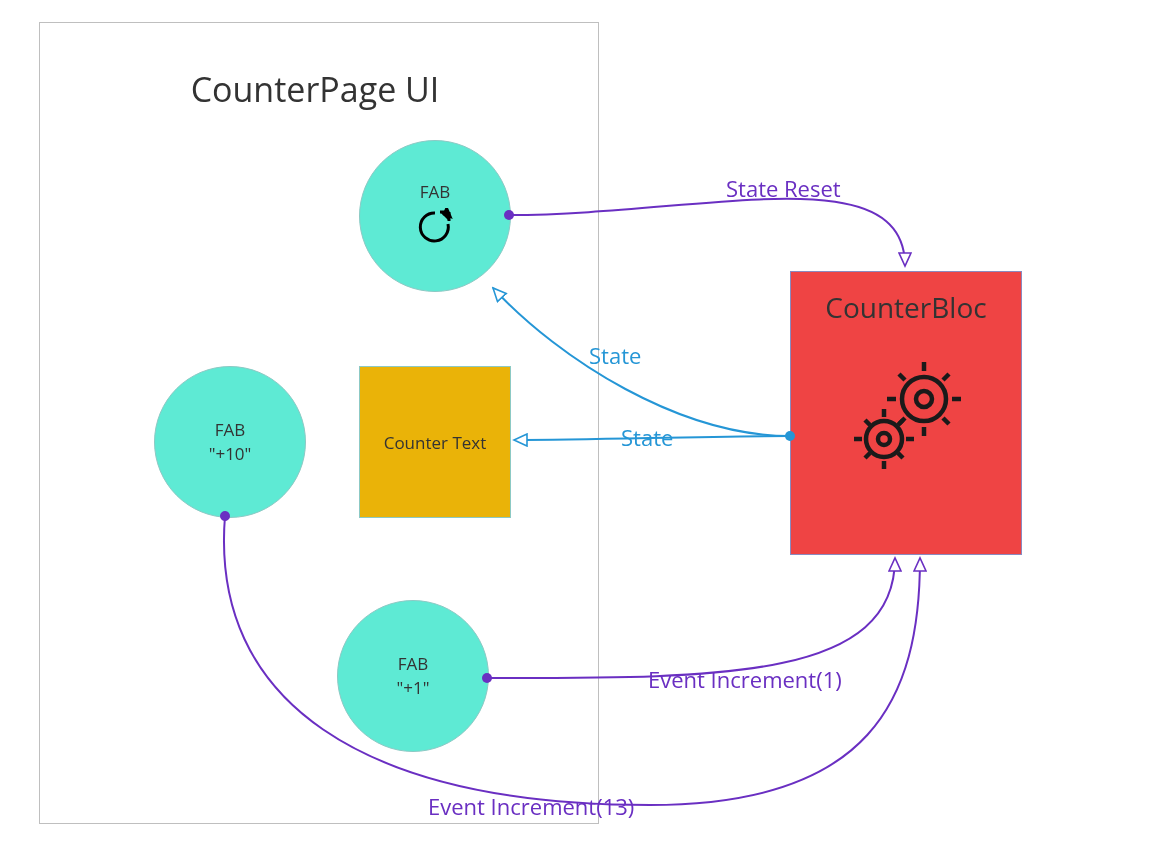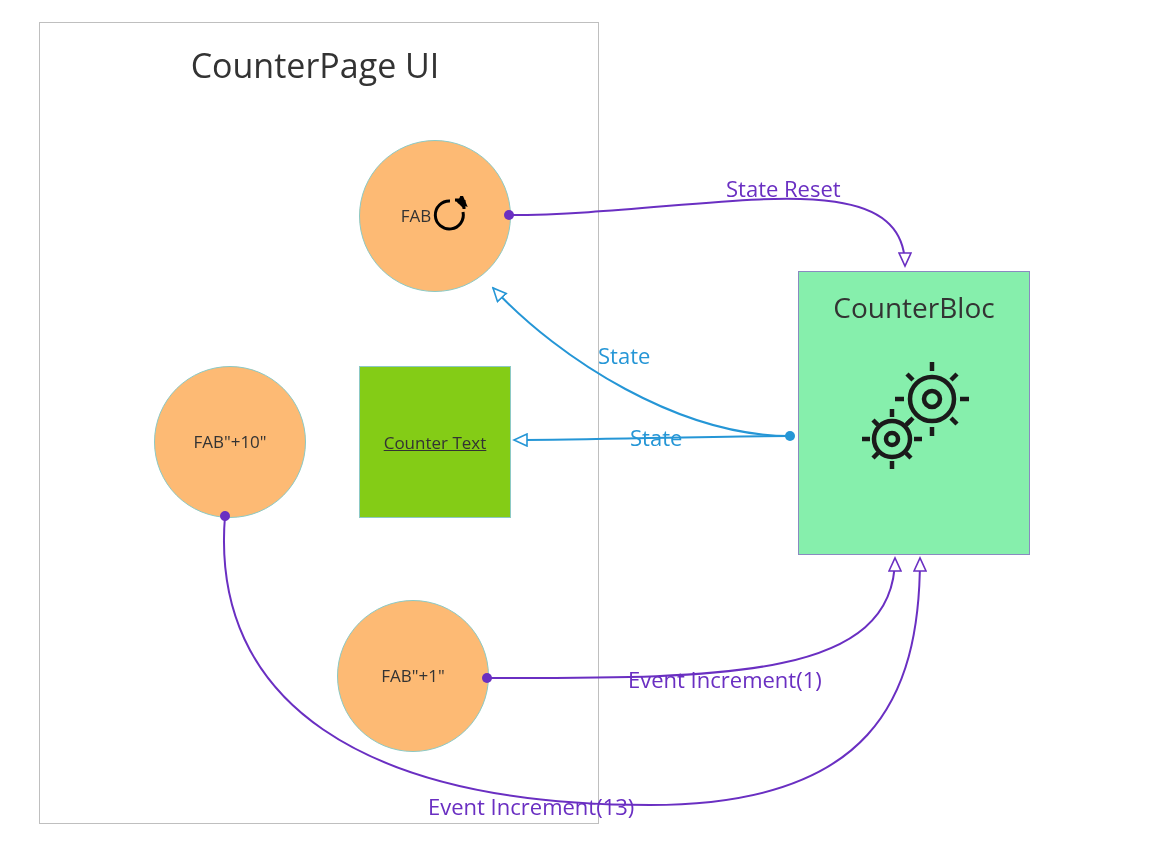--- a/index.html
+++ b/index.html
@@ -15,67 +15,66 @@
   .container-box {
     position: absolute;
     border: 1px solid #bfbfbf;
     background: transparent;
   }
   .title-text {
     position: absolute;
     font-size: 34px;
     color: #333;
     text-align: center;
+    margin-top: 24px;
   }
   .bloc-box {
     position: absolute;
-    background: #86efac;
+    background: #ef4444;
     border: 1px solid #8a8ac0;
-    margin-left: 8px;
   }
   .bloc-title {
     position: absolute;
     font-size: 28px;
     color: #333;
     text-align: center;
     width: 100%;
   }
   .circle-node {
     position: absolute;
     border-radius: 50%;
-    background: #fdba74;
+    background: #5eead4;
     border: 1px solid #8cc9c4;
     display: flex;
-    flex-direction: row;
+    flex-direction: column;
     align-items: center;
     justify-content: center;
     font-size: 17px;
     color: #333;
     text-align: center;
     line-height: 1.4;
   }
   .square-node {
     position: absolute;
-    background: #84cc16;
+    background: #eab308;
     border: 1px solid #8cc9c4;
     display: flex;
     align-items: center;
     justify-content: center;
     font-size: 17px;
     color: #333;
     text-align: center;
-    text-decoration: underline;
   }
   .edge-label {
     position: absolute;
     font-size: 22px;
     color: #333;
     white-space: nowrap;
   }
-  .state-label { color: #2596d6; font-size: 22px; margin-left: 9px; }
+  .state-label { color: #2596d6; font-size: 22px; }
   .event-label { color: #6a2fc2; font-size: 22px; }
   svg.edges {
     position: absolute;
     left: 0; top: 0;
     width: 1157px;
     height: 864px;
     pointer-events: none;
   }
 </style>
 </head>
@@ -148,21 +147,21 @@
   <span>Counter Text</span>
 </div>
 
 <div class="circle-node" style="left:337px; top:600px; width:150px; height:150px;">
   <span>FAB</span>
   <span>"+1"</span>
 </div>
 
 <div class="edge-label event-label" style="left:726px; top:173px;">State Reset</div>
 
-<div class="edge-label event-label" style="left:628px; top:664px;">Event Increment(1)</div>
+<div class="edge-label event-label" style="left:648px; top:664px;">Event Increment(1)</div>
 
 <div class="edge-label event-label" style="left:428px; top:791px;">Event Increment(13)</div>
 
 <div class="edge-label state-label" style="left:589px; top:340px;">State</div>
 
 <div class="edge-label state-label" style="left:621px; top:422px;">State</div>
 
 <svg class="edges">
   <defs>
 

